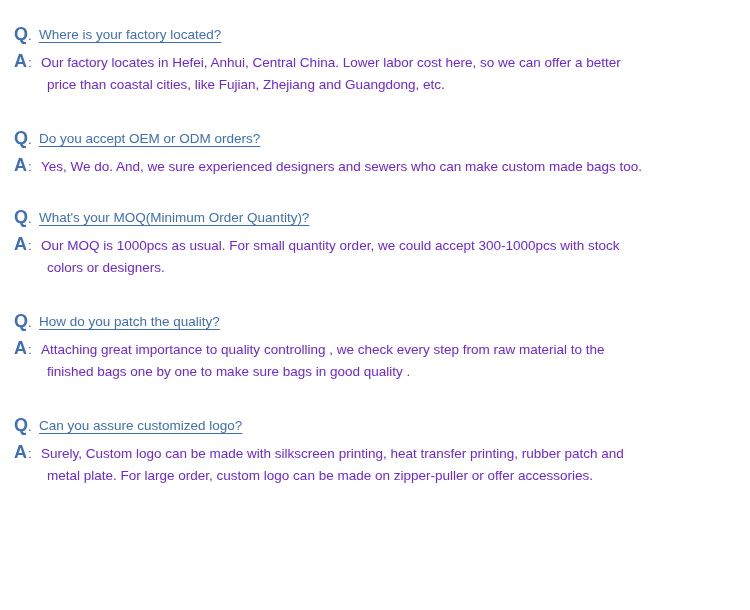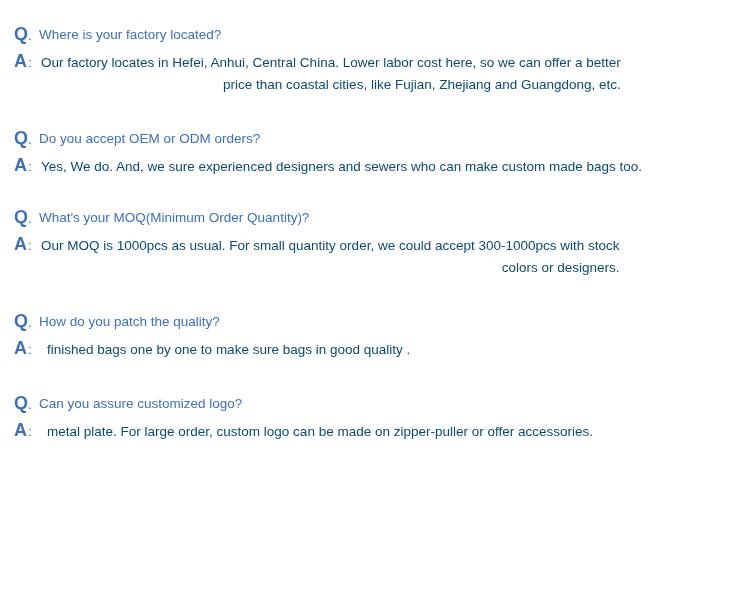--- a/index.html
+++ b/index.html
@@ -46,37 +46,37 @@
     text-align: left;
   }
   .q-row .sep {
     width: 11px;
   }
   .q-text {
     font-size: 13.5px;
     color: #3f6fb5;
     line-height: 1.5;
     padding-top: 3px;
+    text-decoration: underline;
     text-underline-offset: 3px;
     padding-right: 2px;
   }
   .a-row {
     margin-top: 2px;
   }
   .a-text {
     font-size: 13.5px;
-    color: #0c4a6e;
+    color: #6d28d9;
     line-height: 1.62;
     padding-top: 3px;
     max-width: 700px;
   }
   .a-text .line2 {
     display: block;
     padding-left: 6px;
-    text-align: right;
   }
   .faq-item.item-1 { margin-bottom: 30px; }
   .faq-item.item-2 { margin-bottom: 28px; }
   .faq-item.item-3 { margin-bottom: 30px; }
   .faq-item.item-4 { margin-bottom: 30px; }
   .faq-item.item-5 { margin-bottom: 0; }
 </style>
 </head>
 <body>
 
@@ -132,33 +132,35 @@
   <div class="faq-item item-4">
     <div class="qa-row q-row">
       <span class="marker">Q</span>
       <span class="sep">.</span>
       <span class="q-text">How do you patch the quality?</span>
     </div>
     <div class="qa-row a-row">
       <span class="marker">A</span>
       <span class="sep">:</span>
       <span class="a-text">
+        <span>Attaching great importance to quality controlling , we check every step from raw material to the</span>
         <span class="line2">finished bags one by one to make sure bags in good quality .</span>
       </span>
     </div>
   </div>
 
   <div class="faq-item item-5">
     <div class="qa-row q-row">
       <span class="marker">Q</span>
       <span class="sep">.</span>
       <span class="q-text">Can you assure customized logo?</span>
     </div>
     <div class="qa-row a-row">
       <span class="marker">A</span>
       <span class="sep">:</span>
       <span class="a-text">
+        <span>Surely, Custom logo can be made with silkscreen printing, heat transfer printing, rubber patch and</span>
         <span class="line2">metal plate. For large order, custom logo can be made on zipper-puller or offer accessories.</span>
       </span>
     </div>
   </div>
 
 </div>
 
 </body></html>

